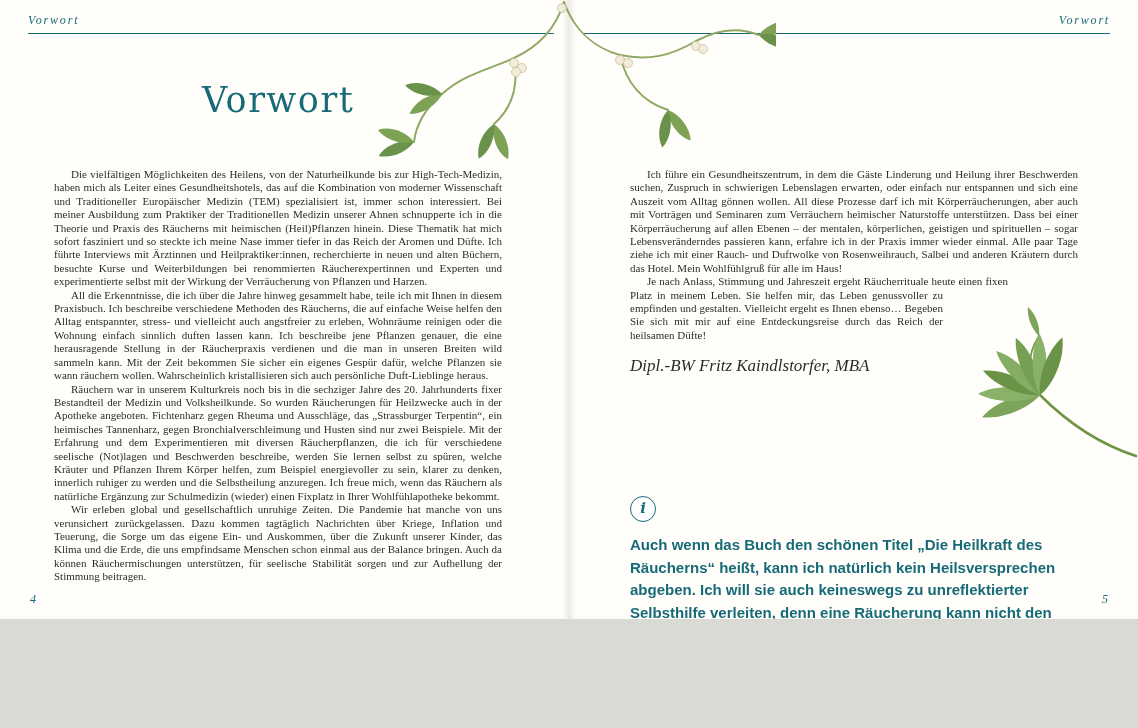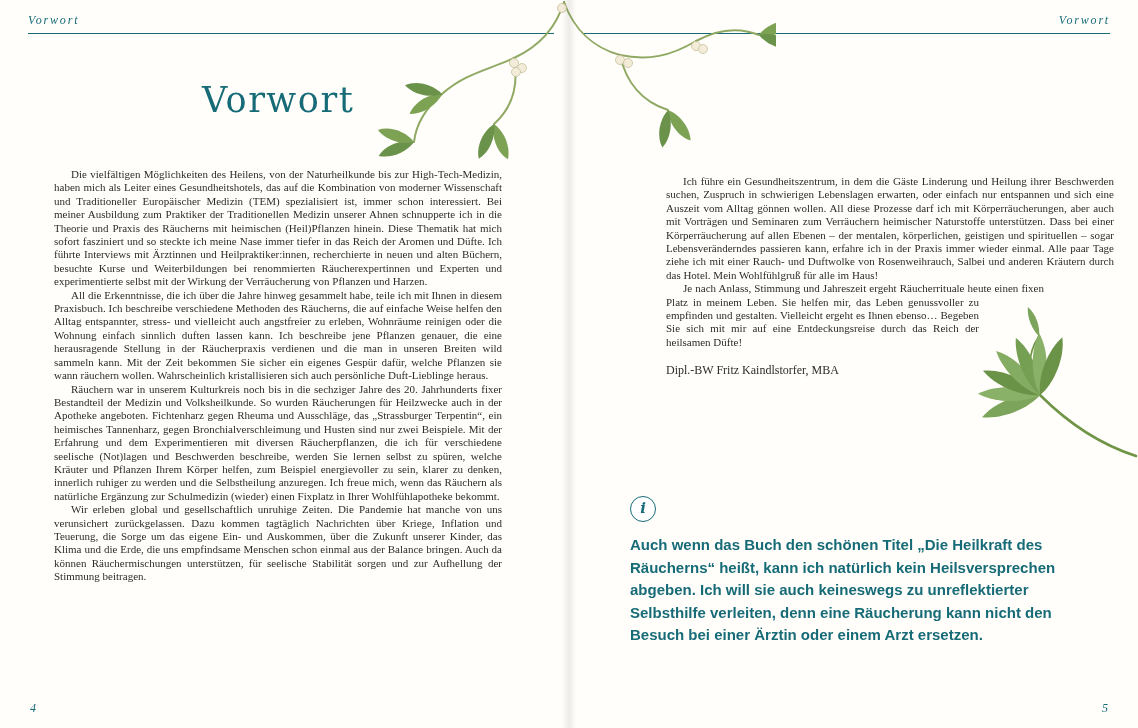--- a/index.html
+++ b/index.html
@@ -1,19 +1,19 @@
 <!DOCTYPE html>
 <html lang="de" style="--accent: #176b77; --body_text: #2d2c29;"><head>
 <meta charset="utf-8">
 <style>
   :root{ --accent:#176b77; --body_text:#2d2c29; }
   html,body{ margin:0; padding:0; }
   body{ background:#d9d9d6; font-family:"Liberation Serif",serif; }
 
-  .spread{ position:relative; width:1138px; height:728px; margin:0 auto;
+  .spread{ position:relative; width:1138px; height:619px; margin:0 auto;
            background:#fffefb; color:var(--body_text); overflow:hidden; }
 
   .fold{ position:absolute; top:0; left:562px; width:14px; height:100%; pointer-events:none;
          background:linear-gradient(90deg, rgba(0,0,0,0) 0%, rgba(70,70,60,0.10) 50%, rgba(0,0,0,0) 100%); }
 
   .running-head{ position:absolute; top:13px; font-style:italic; font-size:12px;
                  letter-spacing:1.8px; color:var(--accent); }
   .running-head.left{ left:28px; }
   .running-head.right{ right:28px; }
 
@@ -21,28 +21,28 @@
   .rule-left{ left:28px; width:526px; }
   .rule-right{ left:584px; width:526px; }
 
   .title{ position:absolute; left:202px; top:80px; margin:0;
           font-family:"DejaVu Serif","Liberation Serif",serif;
           font-size:35px; font-weight:500; letter-spacing:1.5px; color:var(--accent); }
 
   .col{ position:absolute; top:168px; width:448px; font-size:11px; line-height:1.22;
         text-align:justify; }
   .col-left{ left:54px; }
-  .col-right{ left:666px;margin-top:7px; }
+  .col-right{ left:630px; }
   .para{ margin:0; text-indent:17px; }
 
   .wrap-spacer{ float:right; }
   .wrap-spacer.s1{ width:70px; height:14px; }
   .wrap-spacer.s2{ clear:right; width:135px; height:42px; }
 
-  .signature{ clear:both; margin:14px 0 0; font-size:12px; }
+  .signature{ clear:both; margin:14px 0 0; font-style:italic; font-size:17px; }
 
   .infobox{ position:absolute; left:630px; top:496px; width:452px; }
   .info-icon{ width:24px; height:24px; border:1.6px solid var(--accent); border-radius:50%;
               background:#fff; color:var(--accent); text-align:center;
               font-family:"DejaVu Serif","Liberation Serif",serif; font-style:italic;
               font-weight:bold; font-size:15px; line-height:22px; margin-bottom:12px; }
   .info-cols{ display:flex; gap:26px; }
   .info-col{ margin:0; flex:1; font-family:"Liberation Sans",sans-serif; font-size:15px;
              line-height:1.5; color:var(--accent); font-weight:700; }
 

